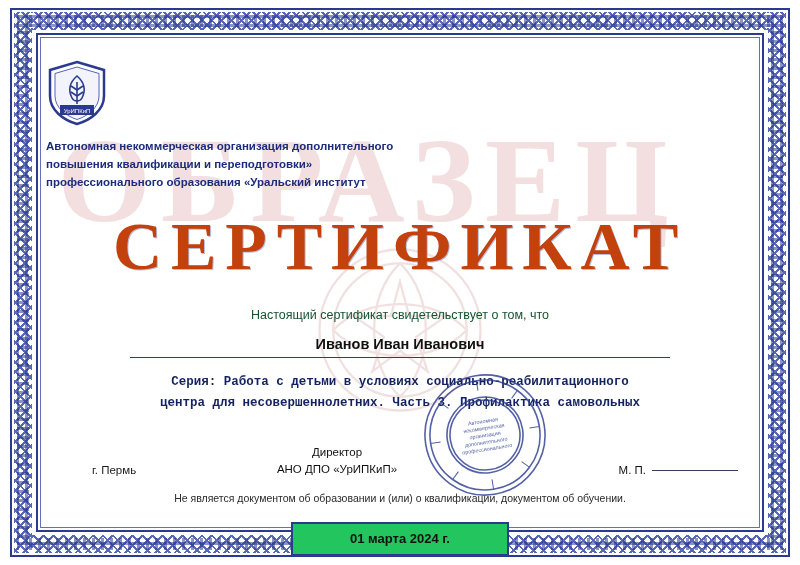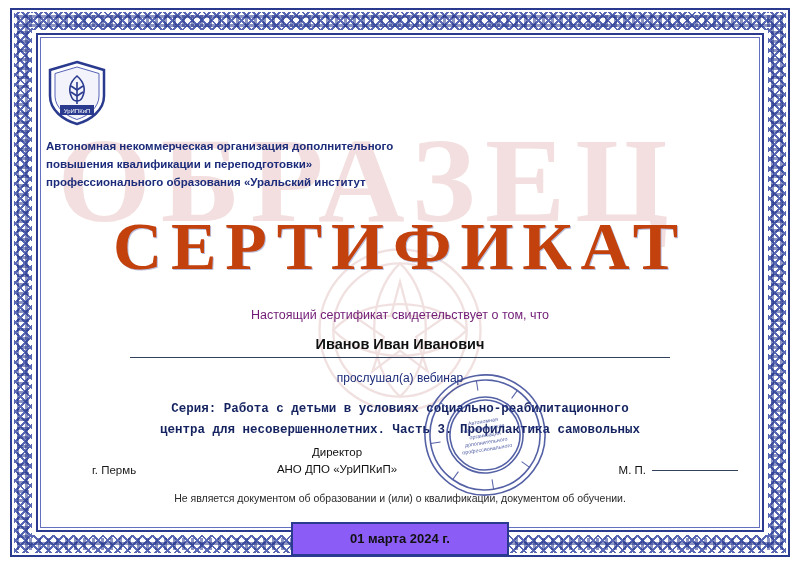--- a/index.html
+++ b/index.html
@@ -135,21 +135,21 @@
     font-weight: bold;
     font-size: 68px;
     letter-spacing: 9px;
     color: #c2410c;
     text-shadow: 1px 1px 0 #b9bedd;
   }
 
   .subtitle {
     margin-top: 22px;
     text-align: center;
-    color: #701a75;
+    color: #14532d;
     font-size: 12.5px;
   }
 
   .name-row {
     margin: 14px auto 0;
     width: 540px;
     text-align: center;
   }
   .name-text {
     font-size: 14.5px;
@@ -247,21 +247,21 @@
     left: 50%;
     transform: translateX(-50%);
     top: 478px;
     width: 214px;
     padding: 7px 0 8px;
     border: 2px solid #2a3a8f;
     text-align: center;
     font-size: 13px;
     font-weight: bold;
     color: #111;
-    background: #8b5cf6;
+    background: #22c55e;
   }
 </style>
 </head>
 <body>
 
 <div class="page">
 
   <div class="border-outer"></div>
   <div class="border-pattern"></div>
   <div class="border-pattern2"></div>
@@ -307,21 +307,20 @@
 
     
     <div class="subtitle">Настоящий сертификат свидетельствует о том, что</div>
 
     
     <div class="name-row">
       <div class="name-text">Иванов Иван Иванович</div>
       <div class="name-rule"></div>
     </div>
 
-    <div class="attended">прослушал(а) вебинар</div>
 
     
     <div class="course">
       <div>Серия: Работа с детьми в условиях социально-реабилитационного</div>
       <div>центра для несовершеннолетних. Часть 3. Профилактика самовольных</div>
     </div>
 
     
     <svg class="seal" viewBox="0 0 126 126">
       <g fill="none" stroke="#2a3a8f" stroke-width="1.6">

